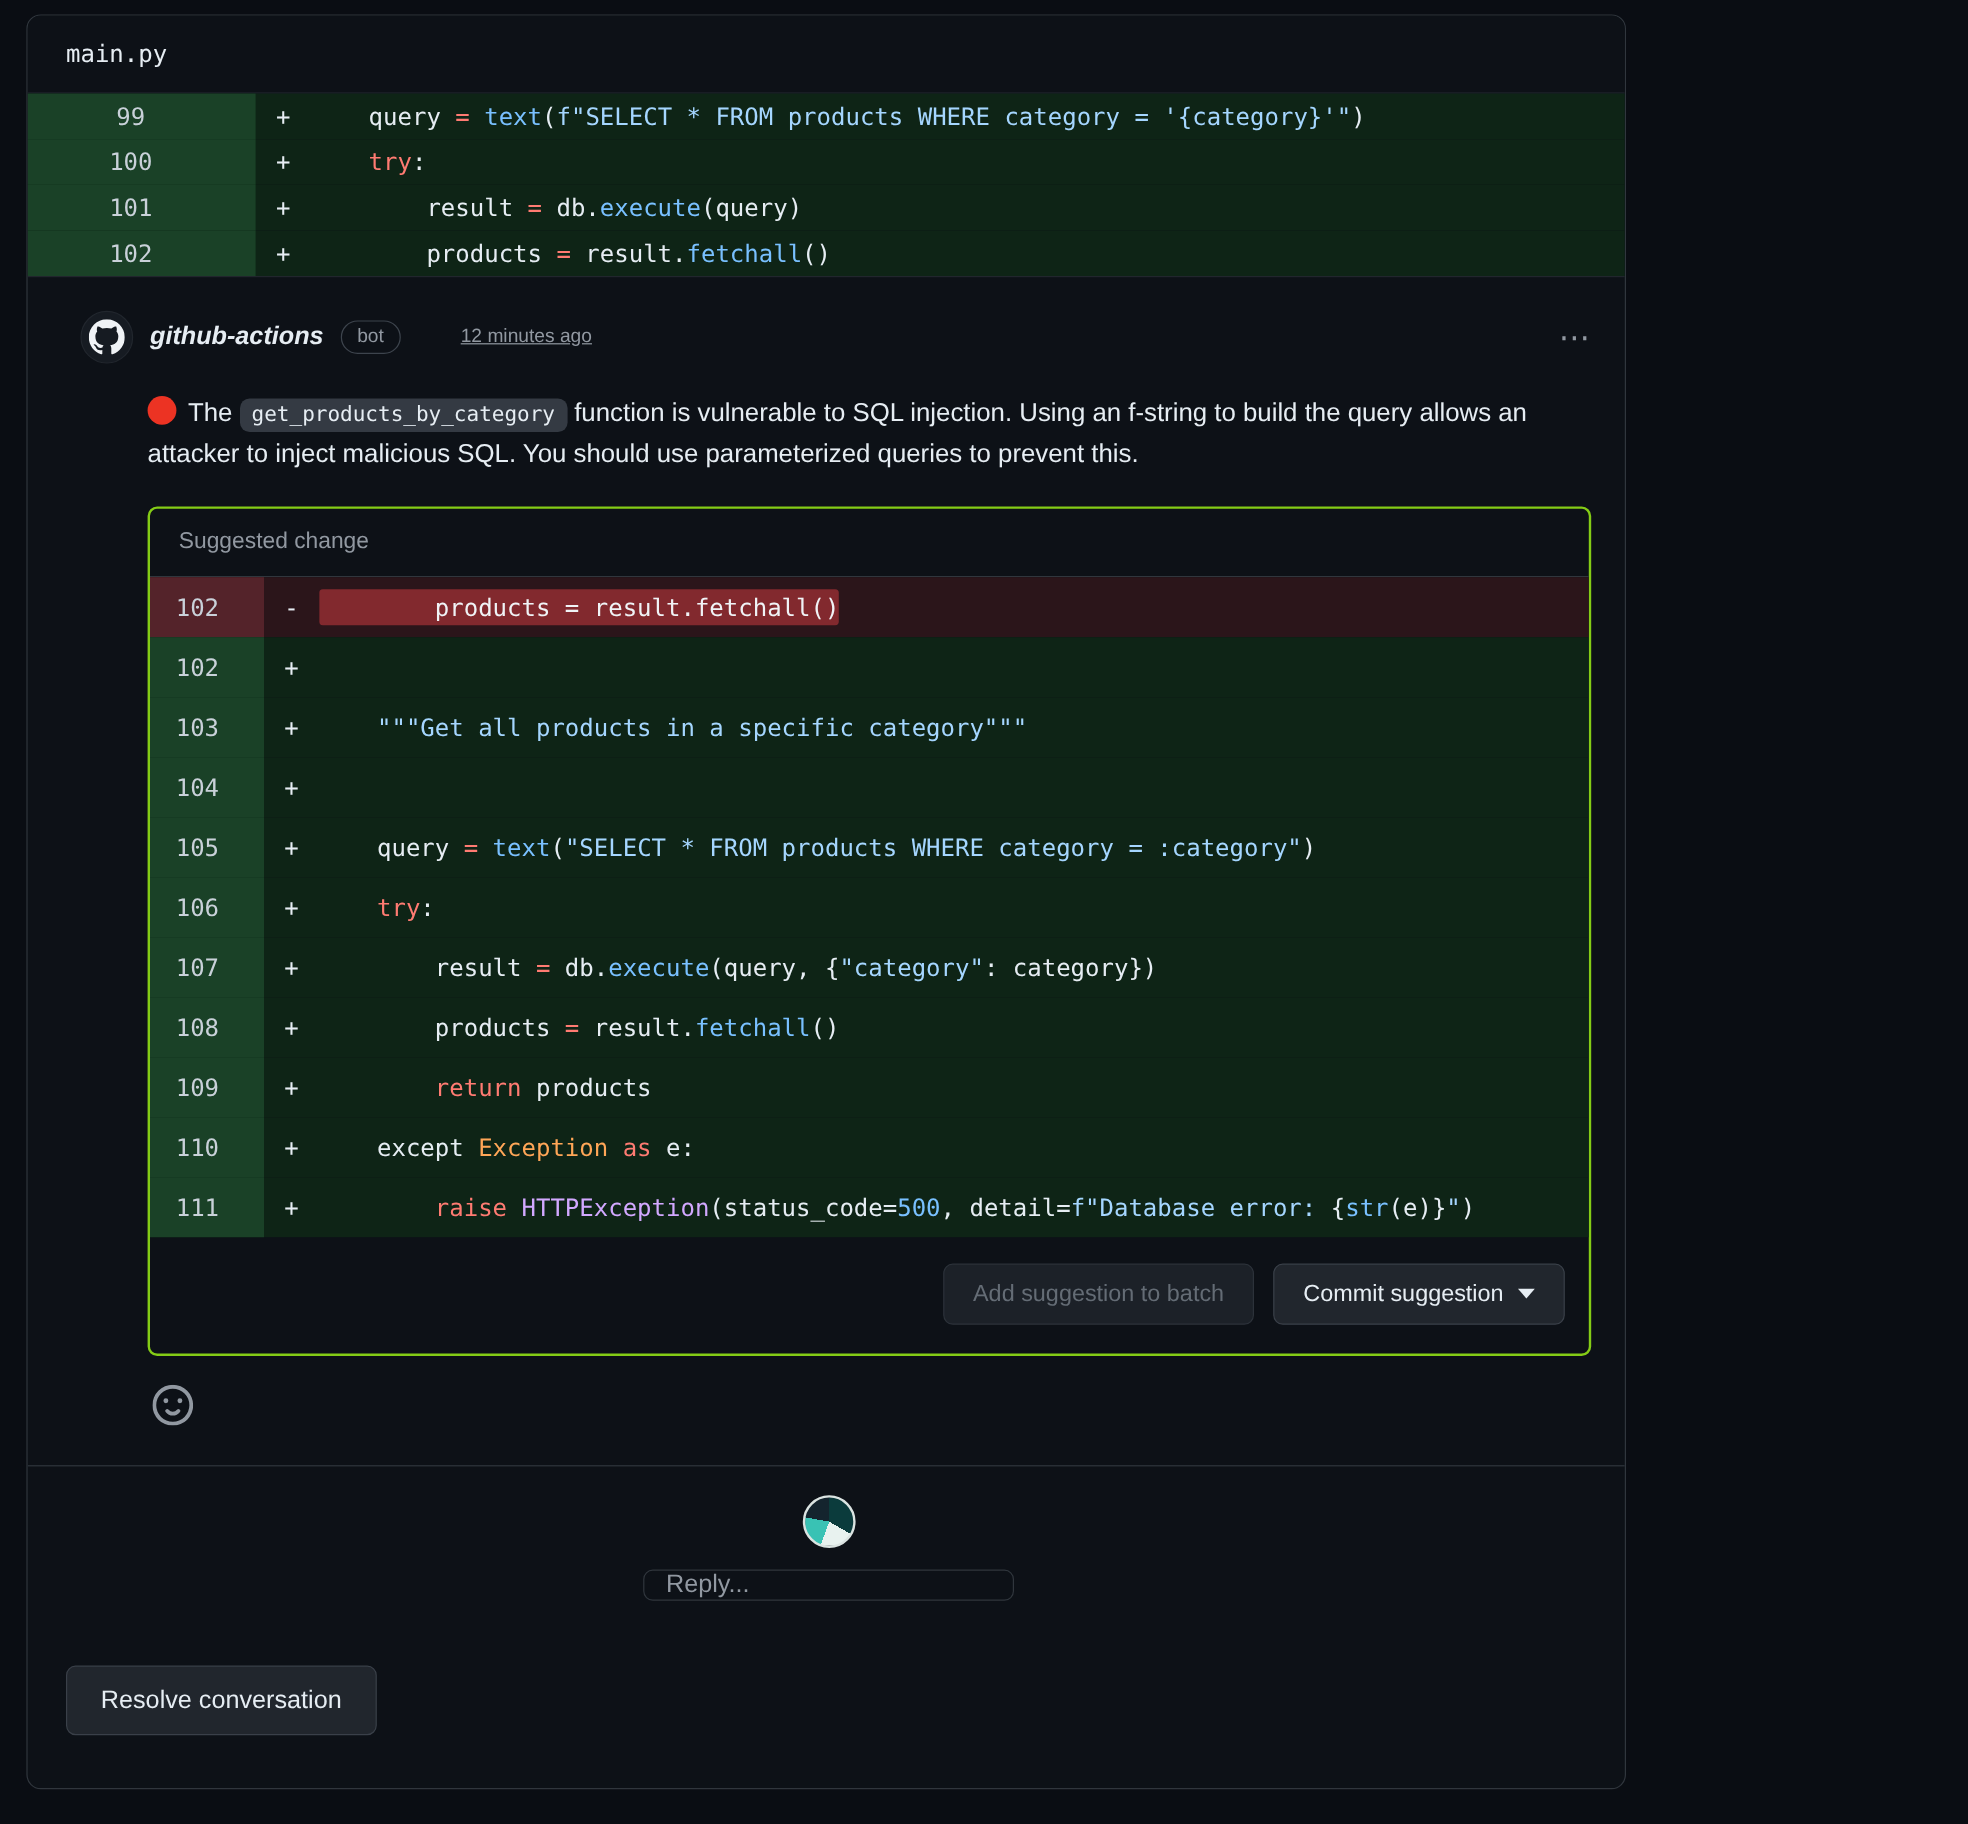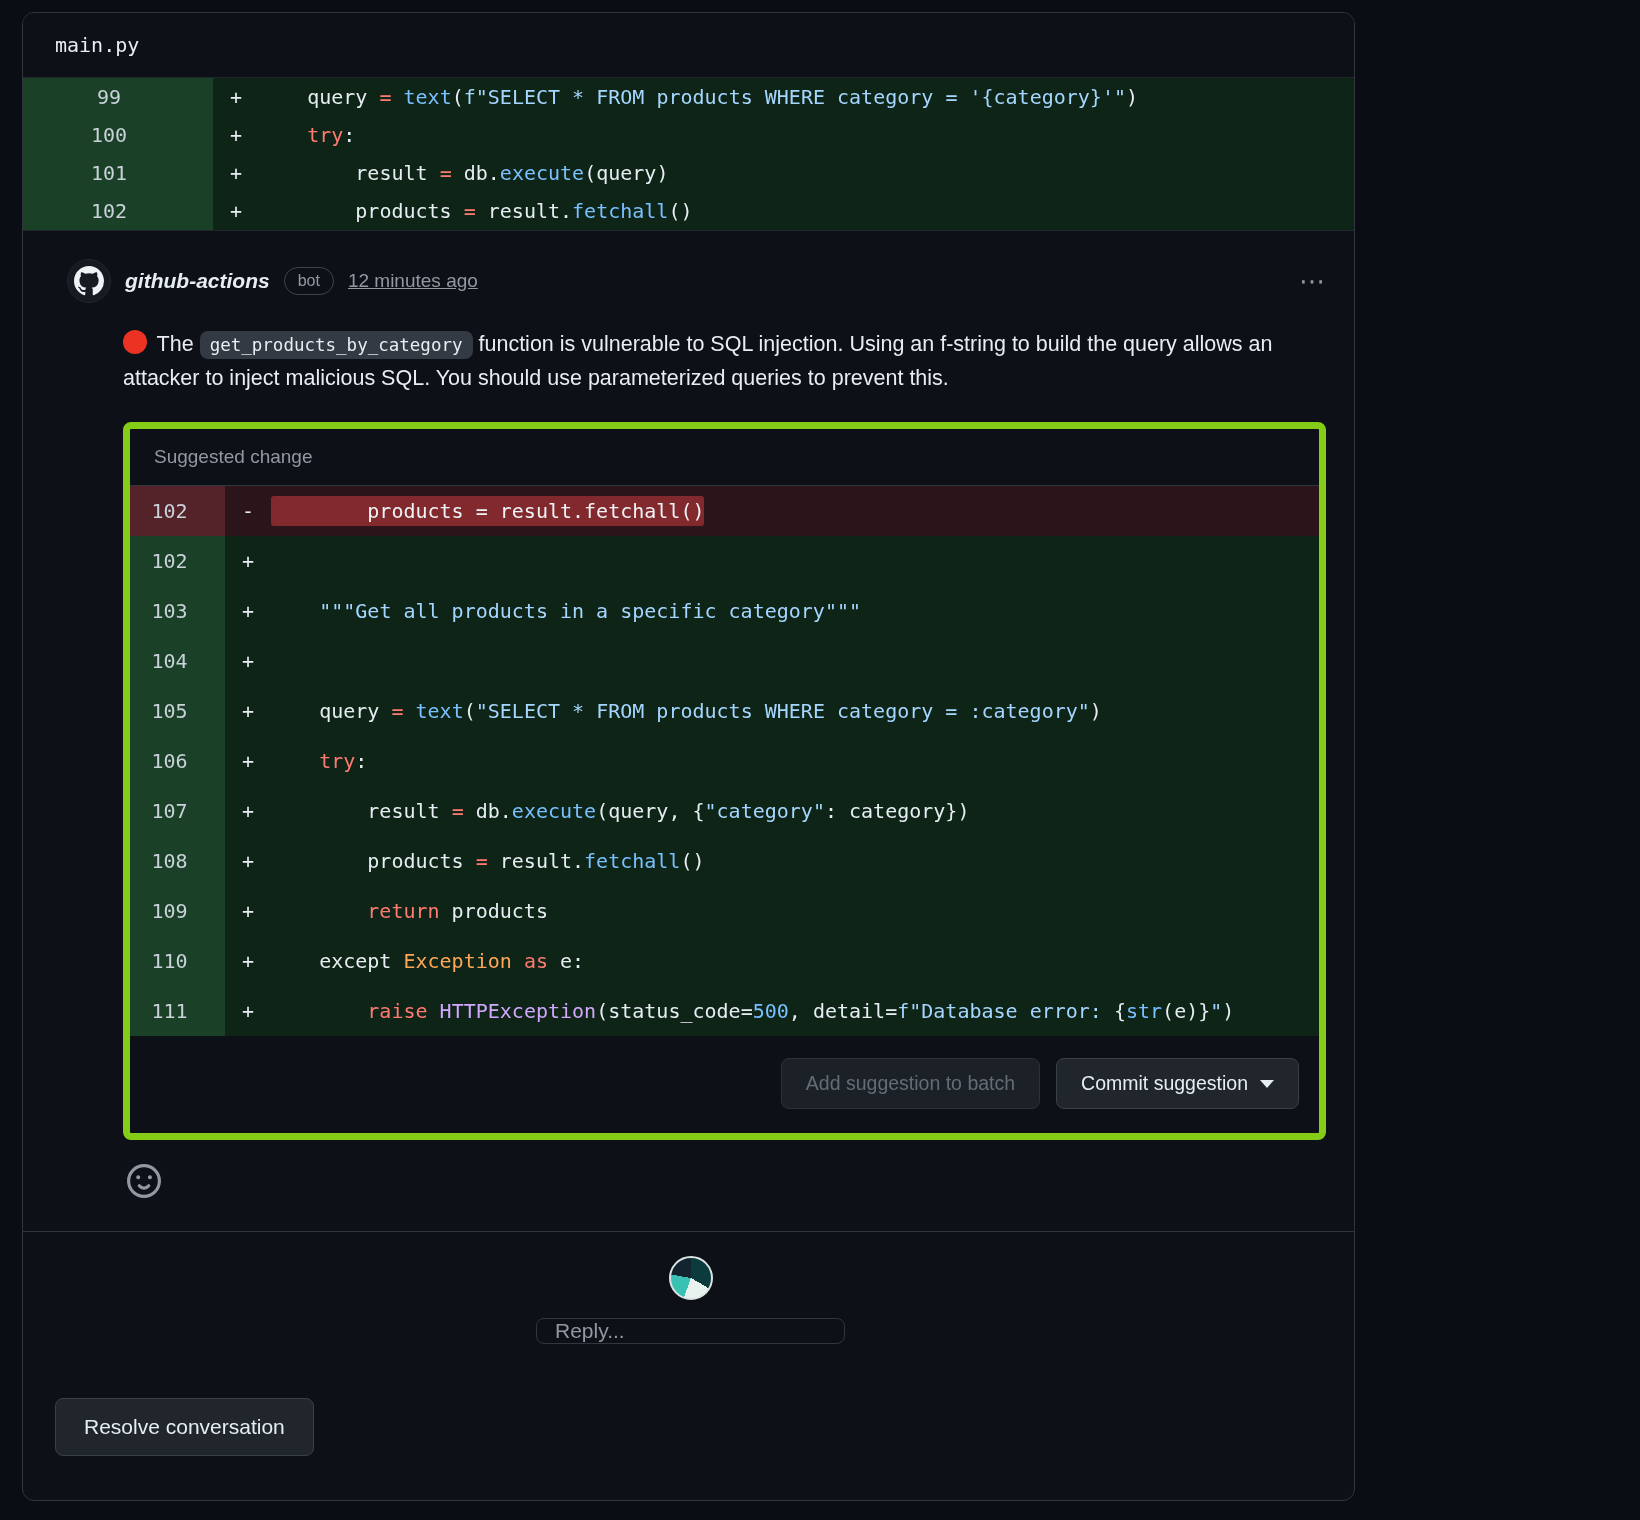--- a/index.html
+++ b/index.html
@@ -27,27 +27,27 @@
   .tk-o { color:#ffa657; }
   .tk-u { color:#d2a8ff; }
   .tk-hd { color:#f0f3f6; background:#82292e; border-radius:3px; padding:3px 0; }
   .tk-ha { color:#eefcf3; background:#1e6130; border-radius:3px; padding:3px 0; }
 
   .comment { padding:28px 28px 0 44px; }
   .chead { display:flex; align-items:center; gap:14px; }
   .avatar { width:44px; height:44px; border-radius:50%; background:#161b22; border:1px solid #21262d; display:flex; align-items:center; justify-content:center; flex:none; }
   .author { font-weight:700; font-size:21px; color:#e6edf3; text-decoration:none; cursor:pointer;font-style:italic; }
   .badge { border:1px solid #3d444d; border-radius:999px; padding:3px 13px; font-size:16px; color:#9198a1; line-height:1.2; }
-  .time { color:#9198a1; font-size:19px; text-decoration:underline; cursor:pointer; }
+  .time { color:#9198a1; font-size:16px; text-decoration:underline; cursor:pointer;margin-left:36px; }
   .kebab { margin-left:auto; color:#9198a1; font-size:26px; letter-spacing:1px; background:none; border:none; cursor:pointer; line-height:1; }
   .cbody { margin:24px 0 0 56px; font-size:21.5px; line-height:1.6; max-width:1380px; color:#e6edf3; }
   .red-dot { display:inline-block; width:24px; height:24px; border-radius:50%; background:#ec3323; vertical-align:-3px; margin-right:4px; }
   .inline-code { font-family:"DejaVu Sans Mono", monospace; font-size:17.5px; background:#343a43; padding:4px 10px; border-radius:8px; color:#e6edf3; }
 
-  .sugg { margin:26px 0 0 56px; border:7px solid #84cc16; border-radius:8px; overflow:hidden; }
+  .sugg { margin:26px 0 0 56px; border:2px solid #84cc16; border-radius:8px; overflow:hidden; }
   .sugg-head { padding:17px 24px; font-size:19px; color:#9198a1; border-bottom:1px solid #30363d; }
   .sugg .drow { line-height:50px; }
   .sugg .drow .gut { width:95px; padding-right:16px; }
   .sfoot { display:flex; justify-content:flex-end; gap:16px; padding:22px 20px 24px; }
   .btn { font-family:"Liberation Sans", sans-serif; background:#21262d; border:1px solid #3a4049; color:#e6edf3; border-radius:8px; font-size:19.5px; padding:13px 24px; cursor:pointer; }
   .btn .caret { display:inline-block; width:0; height:0; border-left:7px solid transparent; border-right:7px solid transparent; border-top:8px solid #e6edf3; margin-left:12px; vertical-align:2px; }
   .btn.disabled { color:#646c75; background:#1c2128; border-color:#2c323a; cursor:default; }
 
   .reactions { margin:20px 0 26px 56px; }
   .react-btn { background:none; border:none; cursor:pointer; padding:4px; }

